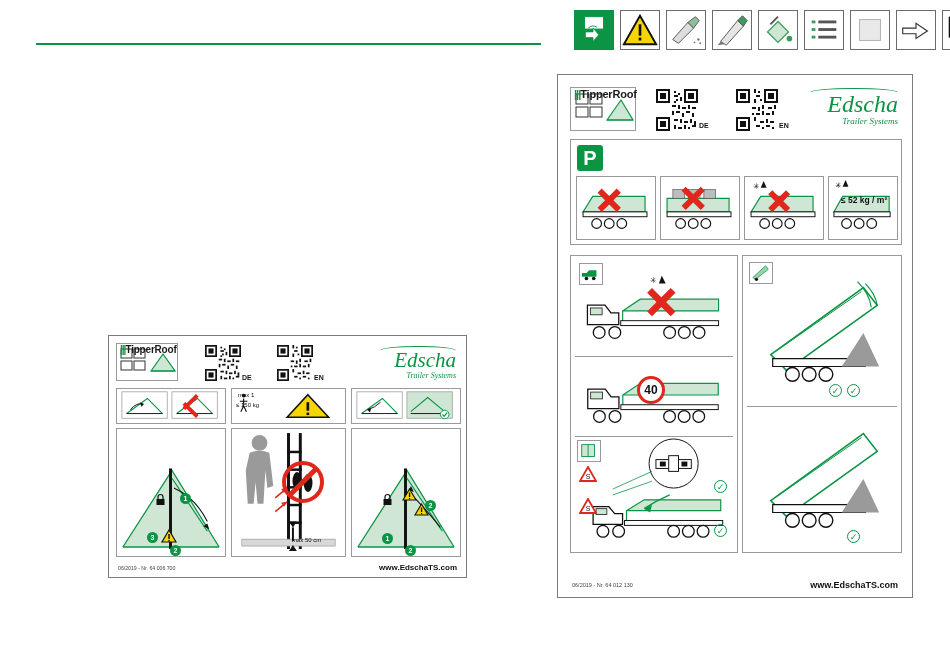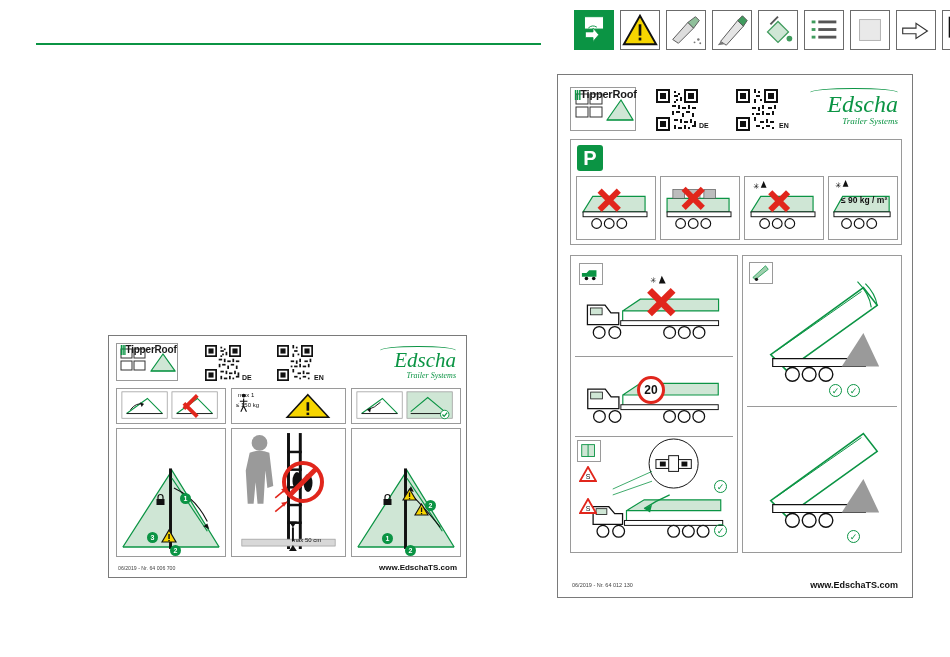--- a/index.html
+++ b/index.html
@@ -710,21 +710,21 @@
         <div class="panel" style="left:257px; top:36px; width:70px; height:64px;">
           <svg viewBox="0 0 70 64" style="position:absolute;left:0;top:0;width:68px;height:62px;">
             <text x="6" y="11" font-size="8" fill="#111" font-family="'Liberation Sans',sans-serif">✳</text>
             <path d="M17 3 L14 10 L20 10 Z" fill="#111"></path>
             <path d="M5 36 L62 36 L62 20 L14 20 Z" fill="#cfe6d5" stroke="#0b9444" stroke-width="1.2"></path>
             <rect x="5" y="36" width="58" height="5" fill="#fff" stroke="#111" stroke-width="1"></rect>
             <circle cx="18" cy="48" r="5" fill="#fff" stroke="#111" stroke-width="1.2"></circle>
             <circle cx="31" cy="48" r="5" fill="#fff" stroke="#111" stroke-width="1.2"></circle>
             <circle cx="44" cy="48" r="5" fill="#fff" stroke="#111" stroke-width="1.2"></circle>
           </svg>
-          <div class="kgtext" style="left:12px; top:18px;">≤ 90 kg / m²</div>
+          <div class="kgtext" style="left:12px; top:18px;">≤ 52 kg / m²</div>
         </div>
       </div>
 
       <div class="panel" style="left:12px; top:180px; width:168px; height:298px;">
 
         <div class="panel" style="left:4px; top:4px; width:158px; height:94px; border:0;">
           <div class="panel" style="left:4px; top:3px; width:24px; height:22px;">
             <svg viewBox="0 0 24 22" style="position:absolute;left:0;top:0;width:22px;height:20px;">
               <path d="M2 14 L18 14 L18 7 L10 7 L7 10 L2 10 Z" fill="#0b9444"></path>
               <circle cx="7" cy="16" r="2" fill="#111"></circle>
@@ -759,21 +759,21 @@
             <path d="M12 52 L12 32 L30 32 L36 40 L44 40 L44 52 Z" fill="#fff" stroke="#111" stroke-width="1.3"></path>
             <rect x="15" y="35" width="12" height="7" fill="#cfe6d5" stroke="#111" stroke-width="0.8"></rect>
             <path d="M48 52 L48 38 L146 38 L146 26 L66 26 L48 38" fill="#cfe6d5" stroke="#0b9444" stroke-width="1.2"></path>
             <rect x="46" y="48" width="100" height="5" fill="#fff" stroke="#111" stroke-width="1"></rect>
             <circle cx="24" cy="60" r="6" fill="#fff" stroke="#111" stroke-width="1.3"></circle>
             <circle cx="40" cy="60" r="6" fill="#fff" stroke="#111" stroke-width="1.3"></circle>
             <circle cx="96" cy="60" r="6" fill="#fff" stroke="#111" stroke-width="1.3"></circle>
             <circle cx="111" cy="60" r="6" fill="#fff" stroke="#111" stroke-width="1.3"></circle>
             <circle cx="126" cy="60" r="6" fill="#fff" stroke="#111" stroke-width="1.3"></circle>
           </svg>
-          <div class="speedsign" style="left:62px; top:18px; width:28px; height:28px; font-size:12px;">20</div>
+          <div class="speedsign" style="left:62px; top:18px; width:28px; height:28px; font-size:12px;">40</div>
         </div>
 
         <div style="position:absolute;left:4px; top:180px; width:158px; height:1px; background:#9a9a9a;"></div>
 
         <div class="panel" style="left:4px; top:182px; width:158px; height:110px; border:0;">
           <div class="panel" style="left:2px; top:2px; width:24px; height:22px;">
             <svg viewBox="0 0 24 22" style="position:absolute;left:0;top:0;width:22px;height:20px;">
               <rect x="4" y="4" width="14" height="13" fill="#cfe6d5" stroke="#0b9444" stroke-width="1"></rect>
               <path d="M11 4 L11 17" stroke="#0b9444" stroke-width="1"></path>
             </svg>

